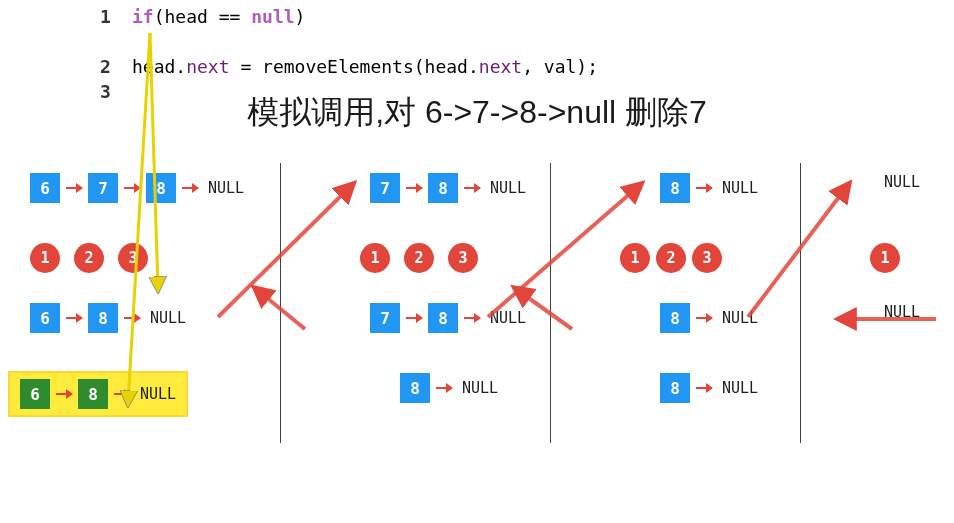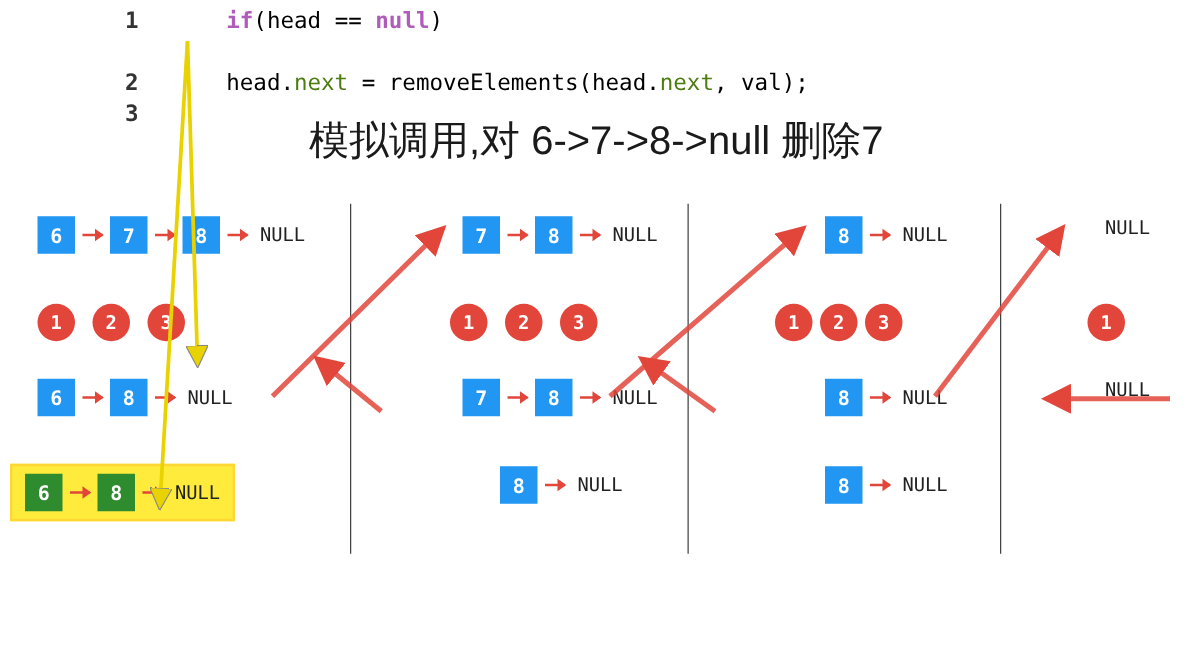--- a/index.html
+++ b/index.html
@@ -17,23 +17,23 @@
     line-height: 25px;
     position: relative;
   }
   .code-line { white-space: pre; }
   .lineno {
     position: absolute;
     left: 100px;
     color: #333;
     font-weight: 600;
   }
-  .code-text { margin-left: 81px; }
+  .code-text { margin-left: 32px; }
   .kw { color: #b05cba; font-weight: 600; }
-  .prop { color: #4d7c0f; }
+  .prop { color: #701a75; }
   .title-row {
     text-align: center;
     font-size: 32px;
     margin-top: 12px;
     font-family: "PingFang SC", "Hiragino Sans GB", sans-serif;
     color: #1a1a1a;
   }
   .diagram {
     position: relative;
     width: 954px;

